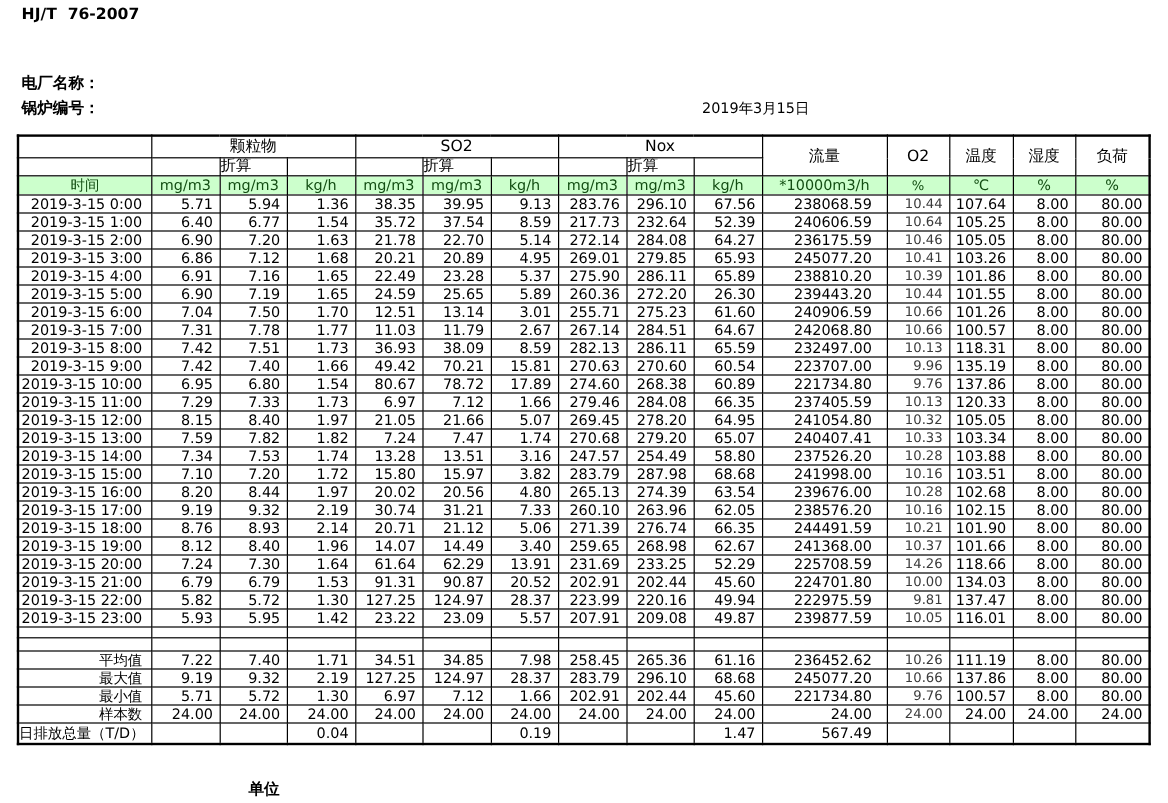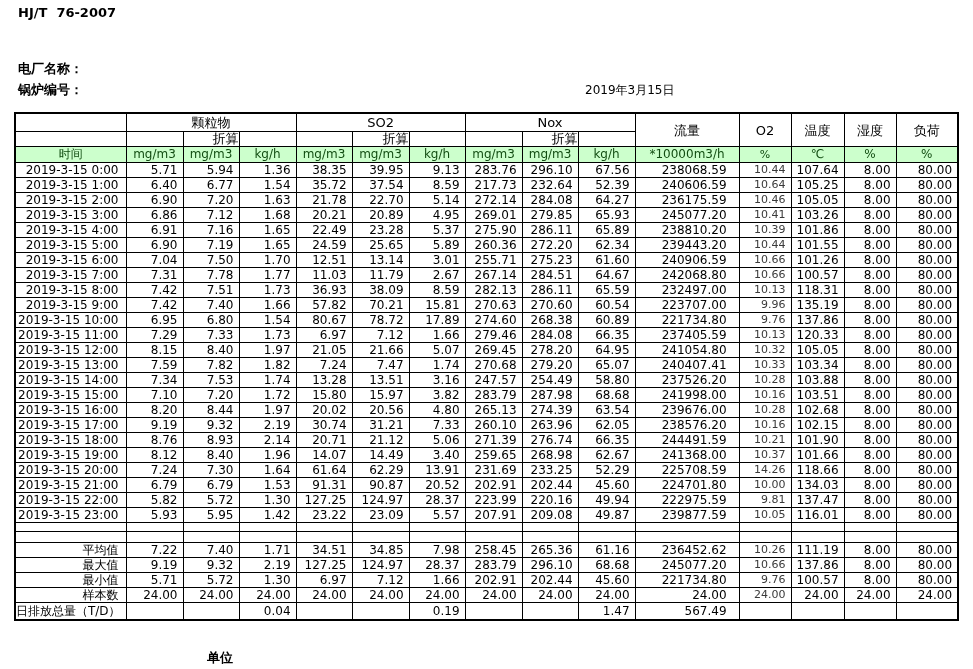--- a/index.html
+++ b/index.html
@@ -32,21 +32,21 @@
   table.report td{
     border:1px solid #000;
     padding:0 5px 0 0;
     height:14px;
     line-height:14px;
     text-align:right;
     overflow:hidden;
     white-space:nowrap;
   }
   table.report tr.head-a td{height:17px;line-height:17px;text-align:center;padding:0;font-size:13px;}
-  table.report tr.head-b td{height:14px;line-height:14px;text-align:right;padding:0;font-size:13px;}
+  table.report tr.head-b td{height:14px;line-height:14px;text-align:left;padding:0;font-size:13px;}
   table.report tr.unit-row td{
     height:15px;line-height:15px;text-align:center;padding:0;
     background:var(--header-green,#ccffcc);
     color:var(--header-text,#124d12);
     font-size:12px;
   }
   table.report td.time-cell{padding-right:7px;}
   table.report td.flow-col{padding-right:12px;}
   table.report td.o2-col{font-size:11px;color:#3a3a3a;}
   table.report tr.unit-row td.o2-col{font-size:11px;color:var(--header-text,#124d12);}
@@ -219,21 +219,21 @@
         <tr class="data-row">
           <td class="time-cell">2019-3-15 5:00</td>
           <td>6.90</td>
           <td>7.19</td>
           <td>1.65</td>
           <td>24.59</td>
           <td>25.65</td>
           <td>5.89</td>
           <td>260.36</td>
           <td>272.20</td>
-          <td>62.34</td>
+          <td>26.30</td>
           <td class="flow-col">239443.20</td>
           <td class="o2-col">10.44</td>
           <td>101.55</td>
           <td>8.00</td>
           <td>80.00</td>
         </tr>
         <tr class="data-row">
           <td class="time-cell">2019-3-15 6:00</td>
           <td>7.04</td>
           <td>7.50</td>
@@ -282,21 +282,21 @@
           <td class="o2-col">10.13</td>
           <td>118.31</td>
           <td>8.00</td>
           <td>80.00</td>
         </tr>
         <tr class="data-row">
           <td class="time-cell">2019-3-15 9:00</td>
           <td>7.42</td>
           <td>7.40</td>
           <td>1.66</td>
-          <td>57.82</td>
+          <td>49.42</td>
           <td>70.21</td>
           <td>15.81</td>
           <td>270.63</td>
           <td>270.60</td>
           <td>60.54</td>
           <td class="flow-col">223707.00</td>
           <td class="o2-col">9.96</td>
           <td>135.19</td>
           <td>8.00</td>
           <td>80.00</td>

